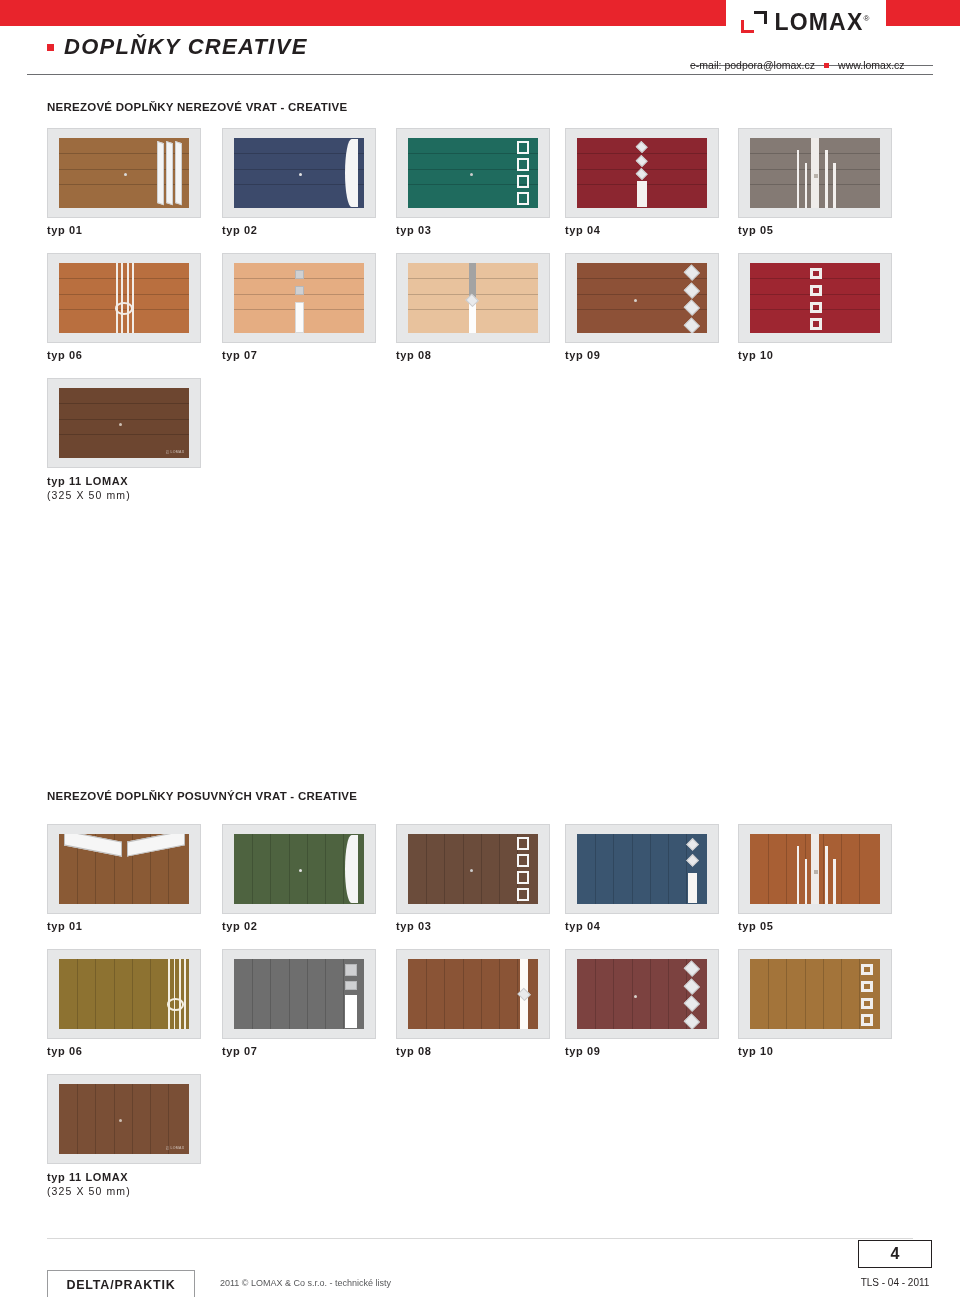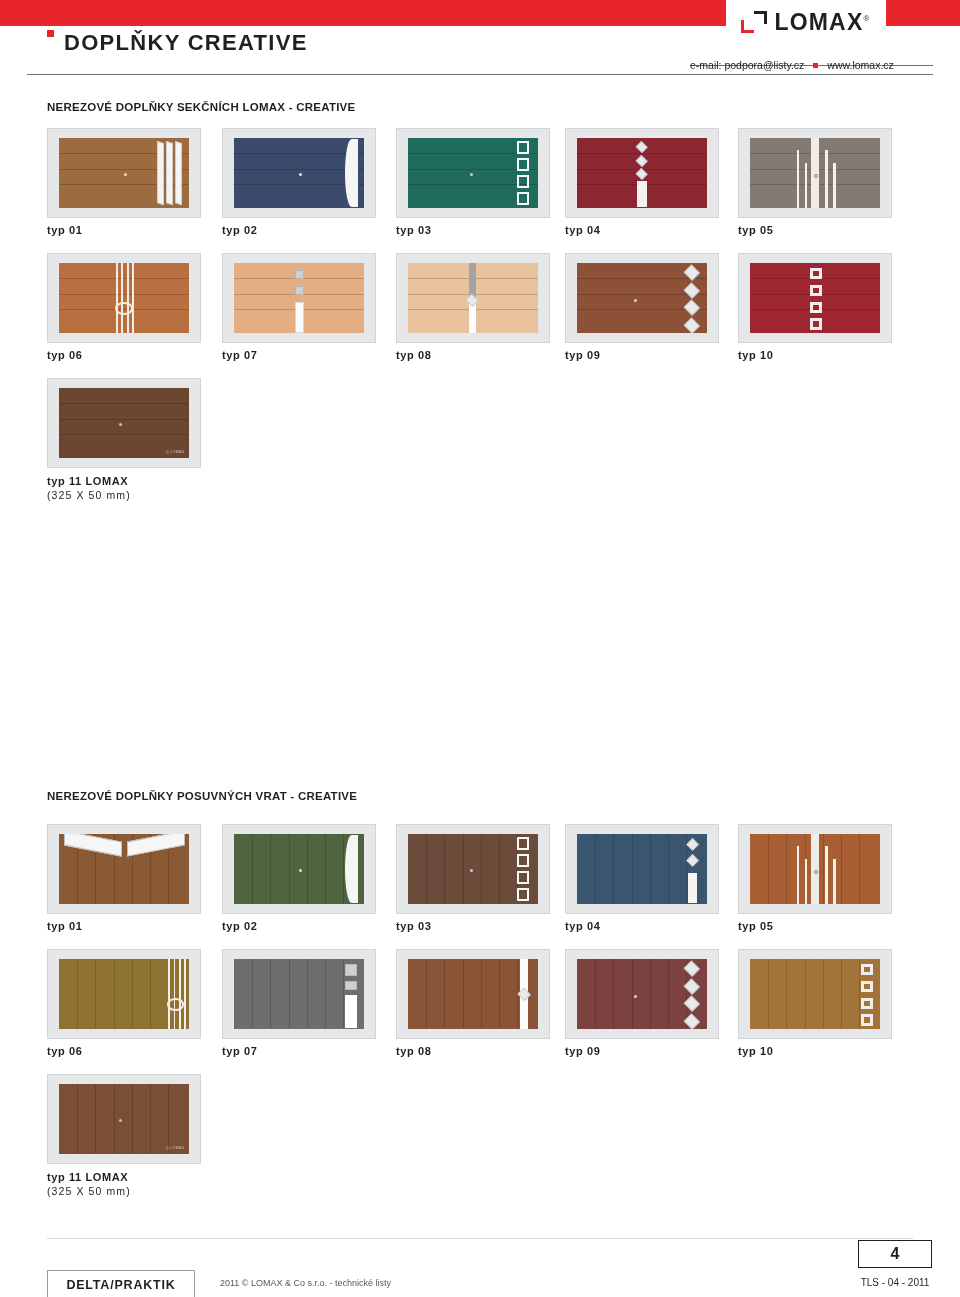--- a/index.html
+++ b/index.html
@@ -31,21 +31,21 @@
     border-right: 3.5px solid #231f20; border-top: 3.5px solid #231f20;
   }
   .logo-text {
     font-size: 23px; font-weight: bold; letter-spacing: 1.2px; color: #231f20;
     font-family: "Liberation Sans", sans-serif;
   }
   .logo-text sup { font-size: 8px; vertical-align: super; font-weight: normal; }
 
   .title-row {
     position: absolute; top: 30px; left: 0; width: 960px; height: 34px;
-    display: flex; align-items: flex-start;
+    display: flex; align-items: center; font-style: italic;
   }
   .title-bullet {
     width: 7px; height: 7px; background: #e8242c; margin-left: 47px; margin-right: 10px;
     flex: none;
   }
   .page-title {
     font-size: 22px; font-weight: bold; letter-spacing: 1.3px; color: #231f20;
     font-family: "Liberation Sans", sans-serif;
   }
 
@@ -146,27 +146,27 @@
     </span>
   </div>
 
   <div class="title-row">
     <span class="title-bullet"></span>
     <span class="page-title">DOPLŇKY CREATIVE</span>
   </div>
 
   <div class="hrule right-seg"></div>
   <div class="contact-row">
-    <span>e-mail: podpora@listy.cz</span>
+    <span>e-mail: podpora@lomax.cz</span>
     <span class="contact-bullet"></span>
     <span>www.lomax.cz</span>
   </div>
   <div class="hrule"></div>
 
-  <div class="section-heading" style="top:101px">NEREZOVÉ DOPLŇKY SEKČNÍCH LOMAX - CREATIVE</div>
+  <div class="section-heading" style="top:101px">NEREZOVÉ DOPLŇKY NEREZOVÉ VRAT - CREATIVE</div>
 
   <div id="grid-sectional">
       <div class="thumb" style="position:absolute;left:47px;top:128px;width:154px;height:90px;">
         <div class="door-frame">
           <div class="door-panel" style="background:#9c6b3f;">
             <div class="hslat" style="top:22%"></div>
             <div class="hslat" style="top:44%"></div>
             <div class="hslat" style="top:66%"></div>
             <div style="position:absolute;right:6%;top:6%;width:5%;height:88%;background:#f4f4f4;transform:skewY(18deg);border:1px solid #cfcfcf;"></div>
             <div style="position:absolute;right:13%;top:6%;width:5%;height:88%;background:#f4f4f4;transform:skewY(18deg);border:1px solid #cfcfcf;"></div>

